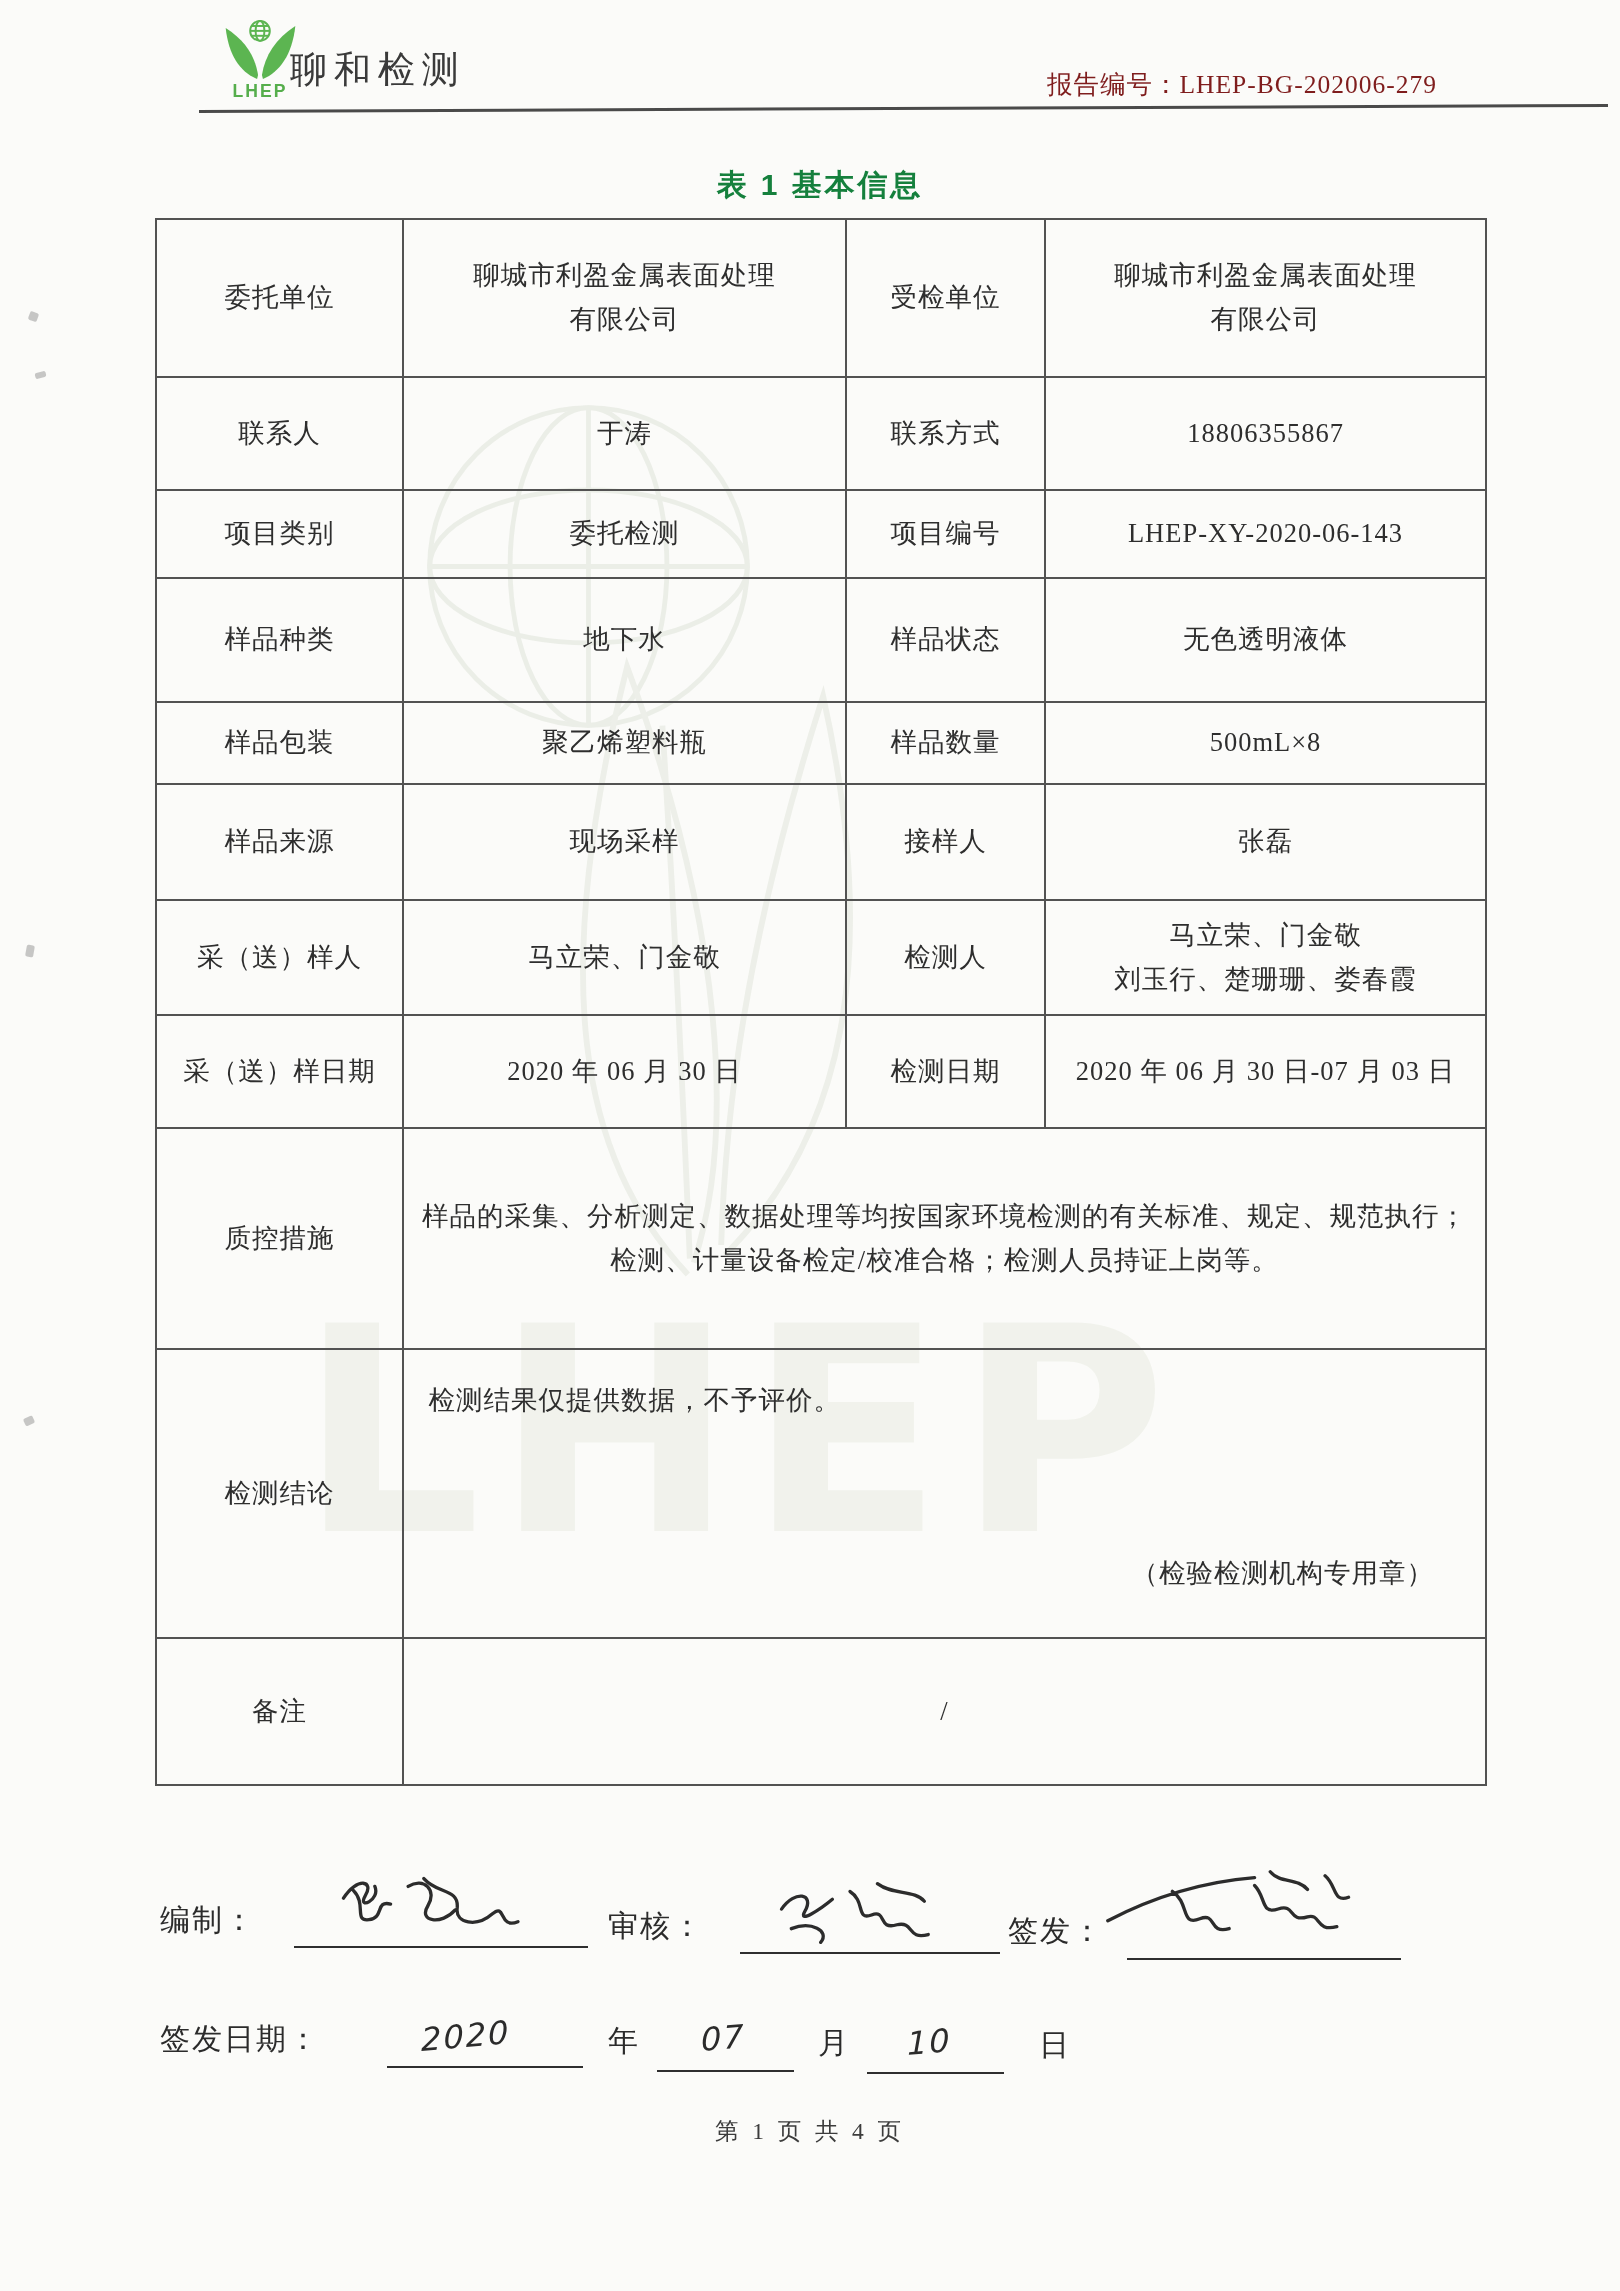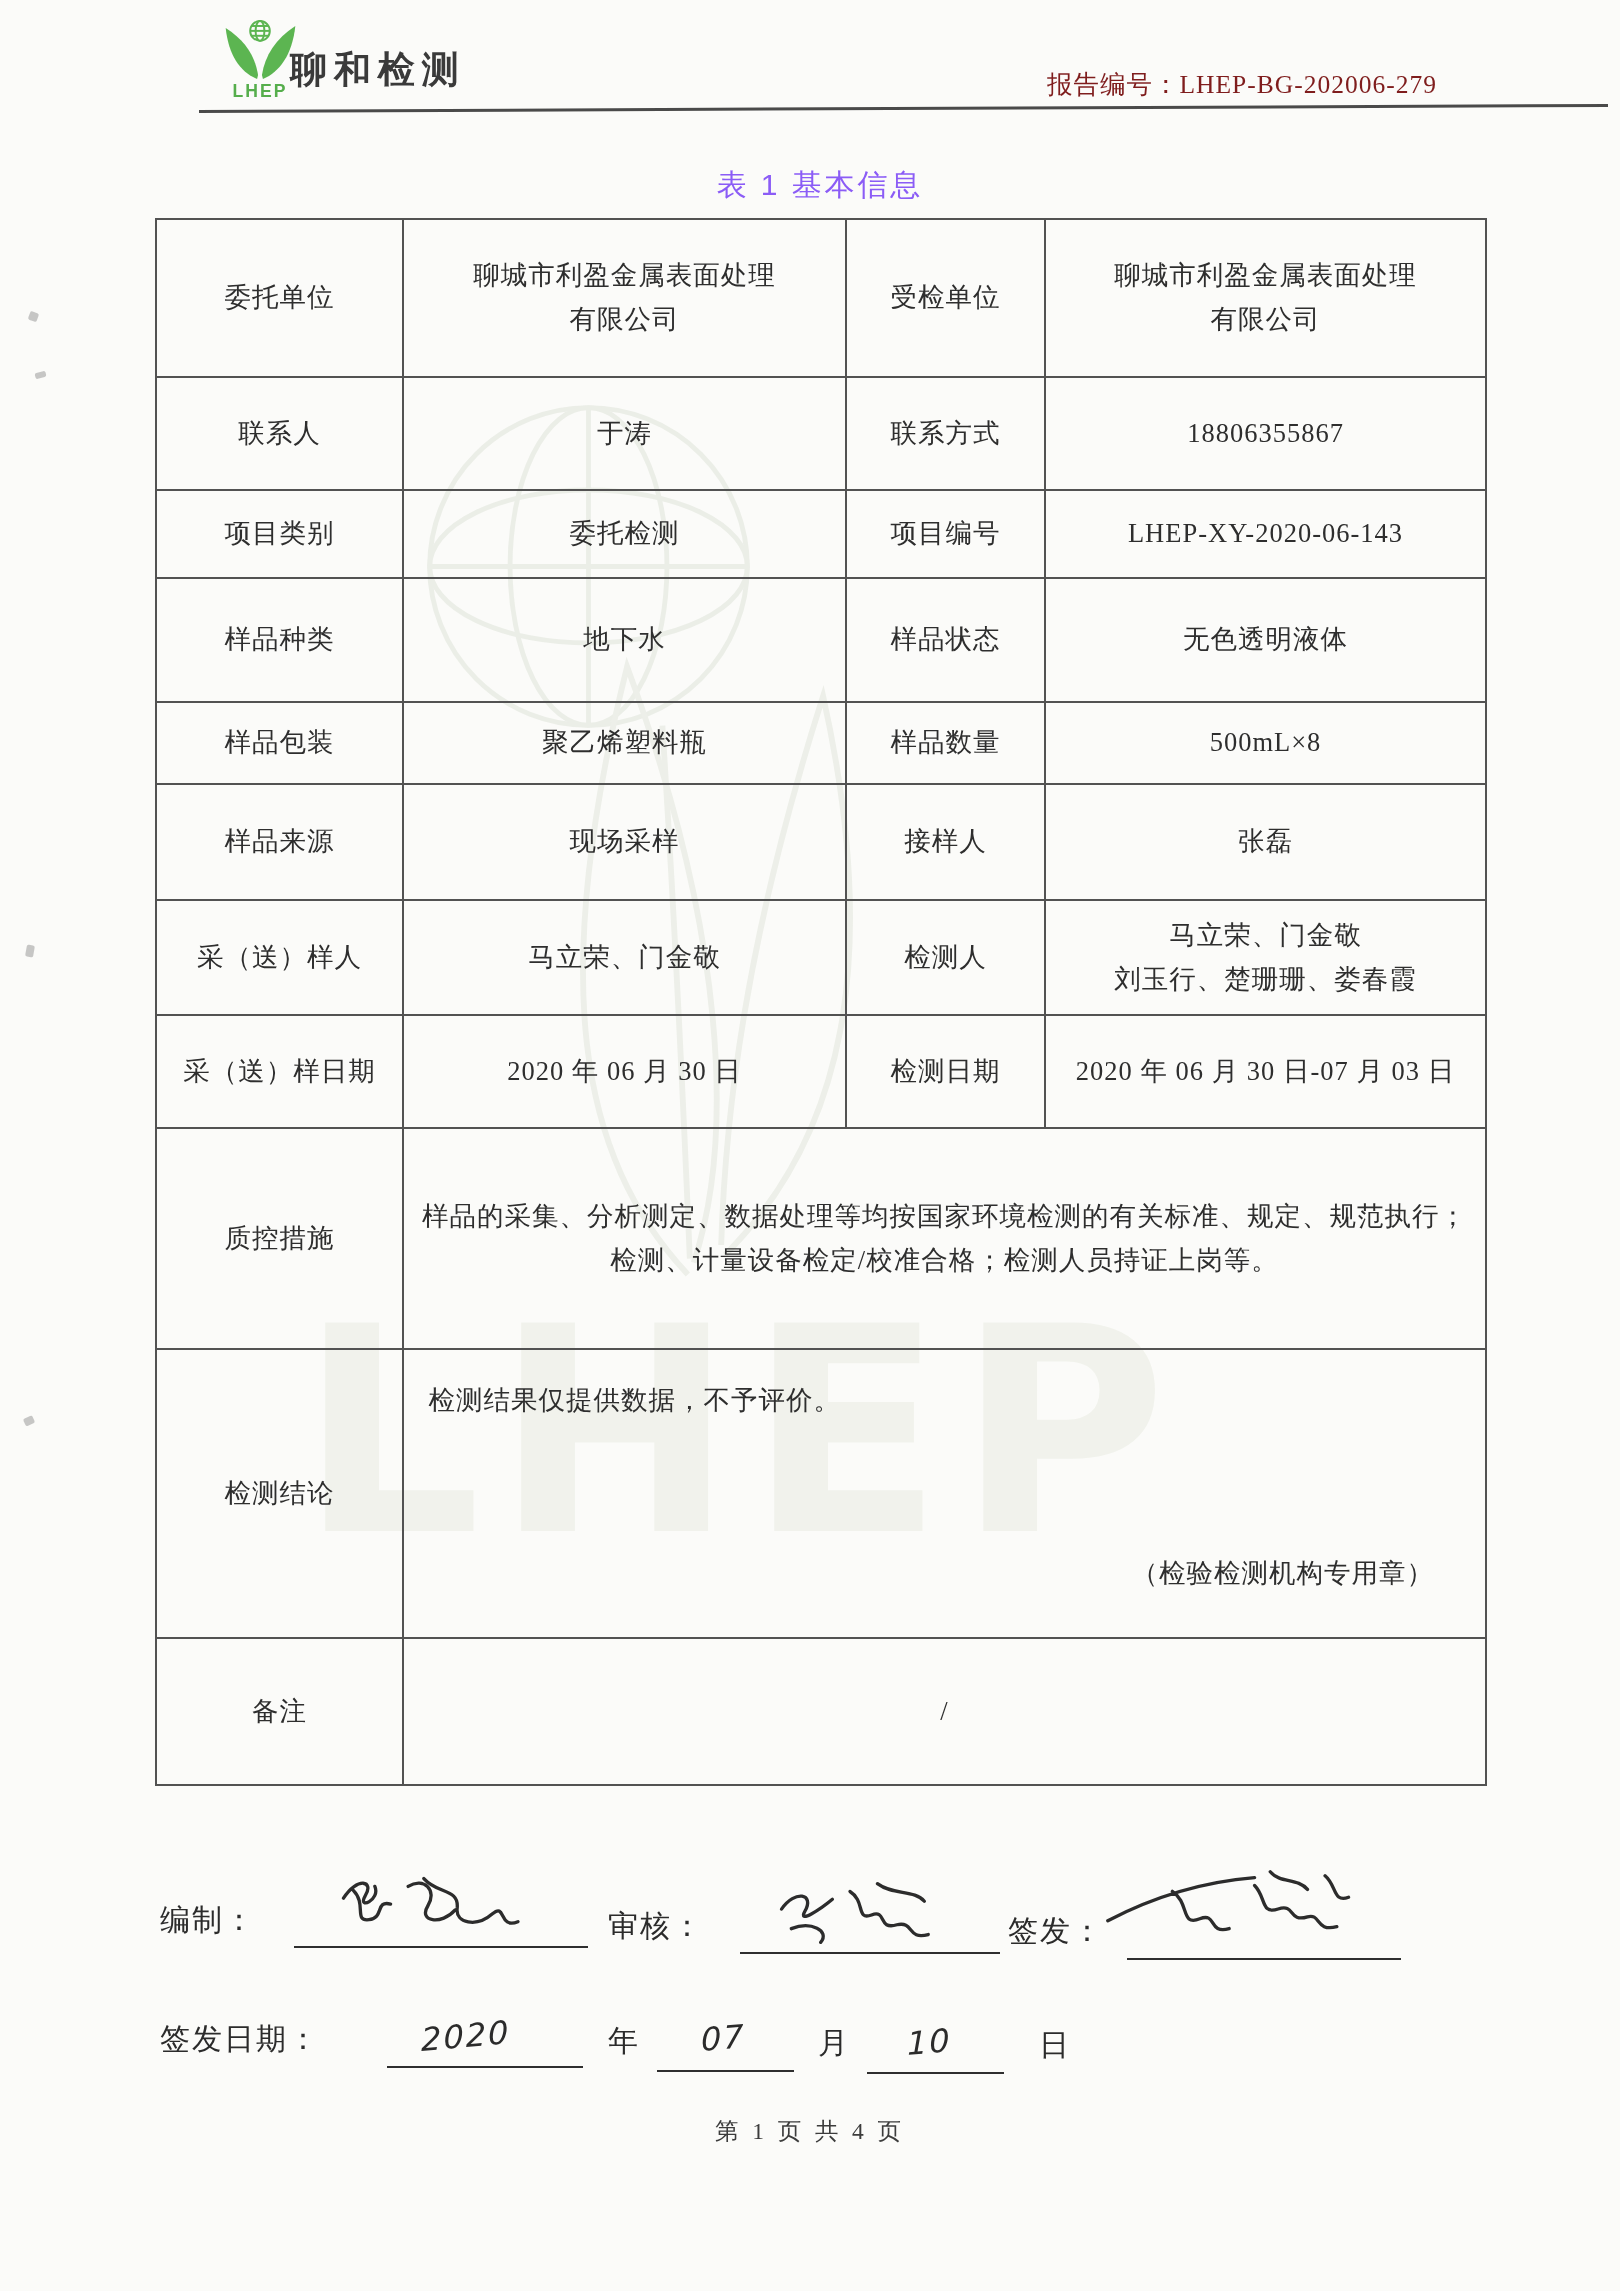--- a/index.html
+++ b/index.html
@@ -25,36 +25,36 @@
   
   .logo{position:absolute;left:206px;top:17.6px;width:108px;text-align:center;}
   .logo-lhep{
     font-family:"Liberation Sans","DejaVu Sans",sans-serif;
     font-weight:bold;font-size:17.6px;letter-spacing:2px;color:#56ae4c;
     margin-top:-5.9px;
   }
   .brand{
     position:absolute;left:290px;top:45px;
     font-family:"Liberation Sans","DejaVu Sans",sans-serif;
-    font-weight:bold;font-size:37px;letter-spacing:6.9px;color:#3a3a3a;
+    font-weight:normal;font-size:37px;letter-spacing:6.9px;color:#3a3a3a;
   }
   .head-rule{
     position:absolute;left:199px;top:107px;width:1409px;height:2.5px;
     background:#4a4a4a;transform:rotate(-0.25deg);
   }
   .report-no{
     position:absolute;left:1047px;top:67px;font-size:25.5px;color:#7f1d1d;
     white-space:nowrap;letter-spacing:1px;
   }
   
   .tbl-title{
     position:absolute;left:155px;top:165px;width:1330px;
     text-align:center;
     font-family:"Liberation Sans","DejaVu Sans",sans-serif;
-    font-weight:normal;font-size:30px;letter-spacing:2.9px;color:#8b5cf6;
+    font-weight:bold;font-size:30px;letter-spacing:2.9px;color:#15803d;
   }
   
   table.info{
     position:absolute;left:155px;top:218px;width:1330px;
     border-collapse:collapse;table-layout:fixed;
     background:transparent;
   }
   table.info td{
     border:2px solid #525252;
     text-align:center;vertical-align:middle;

